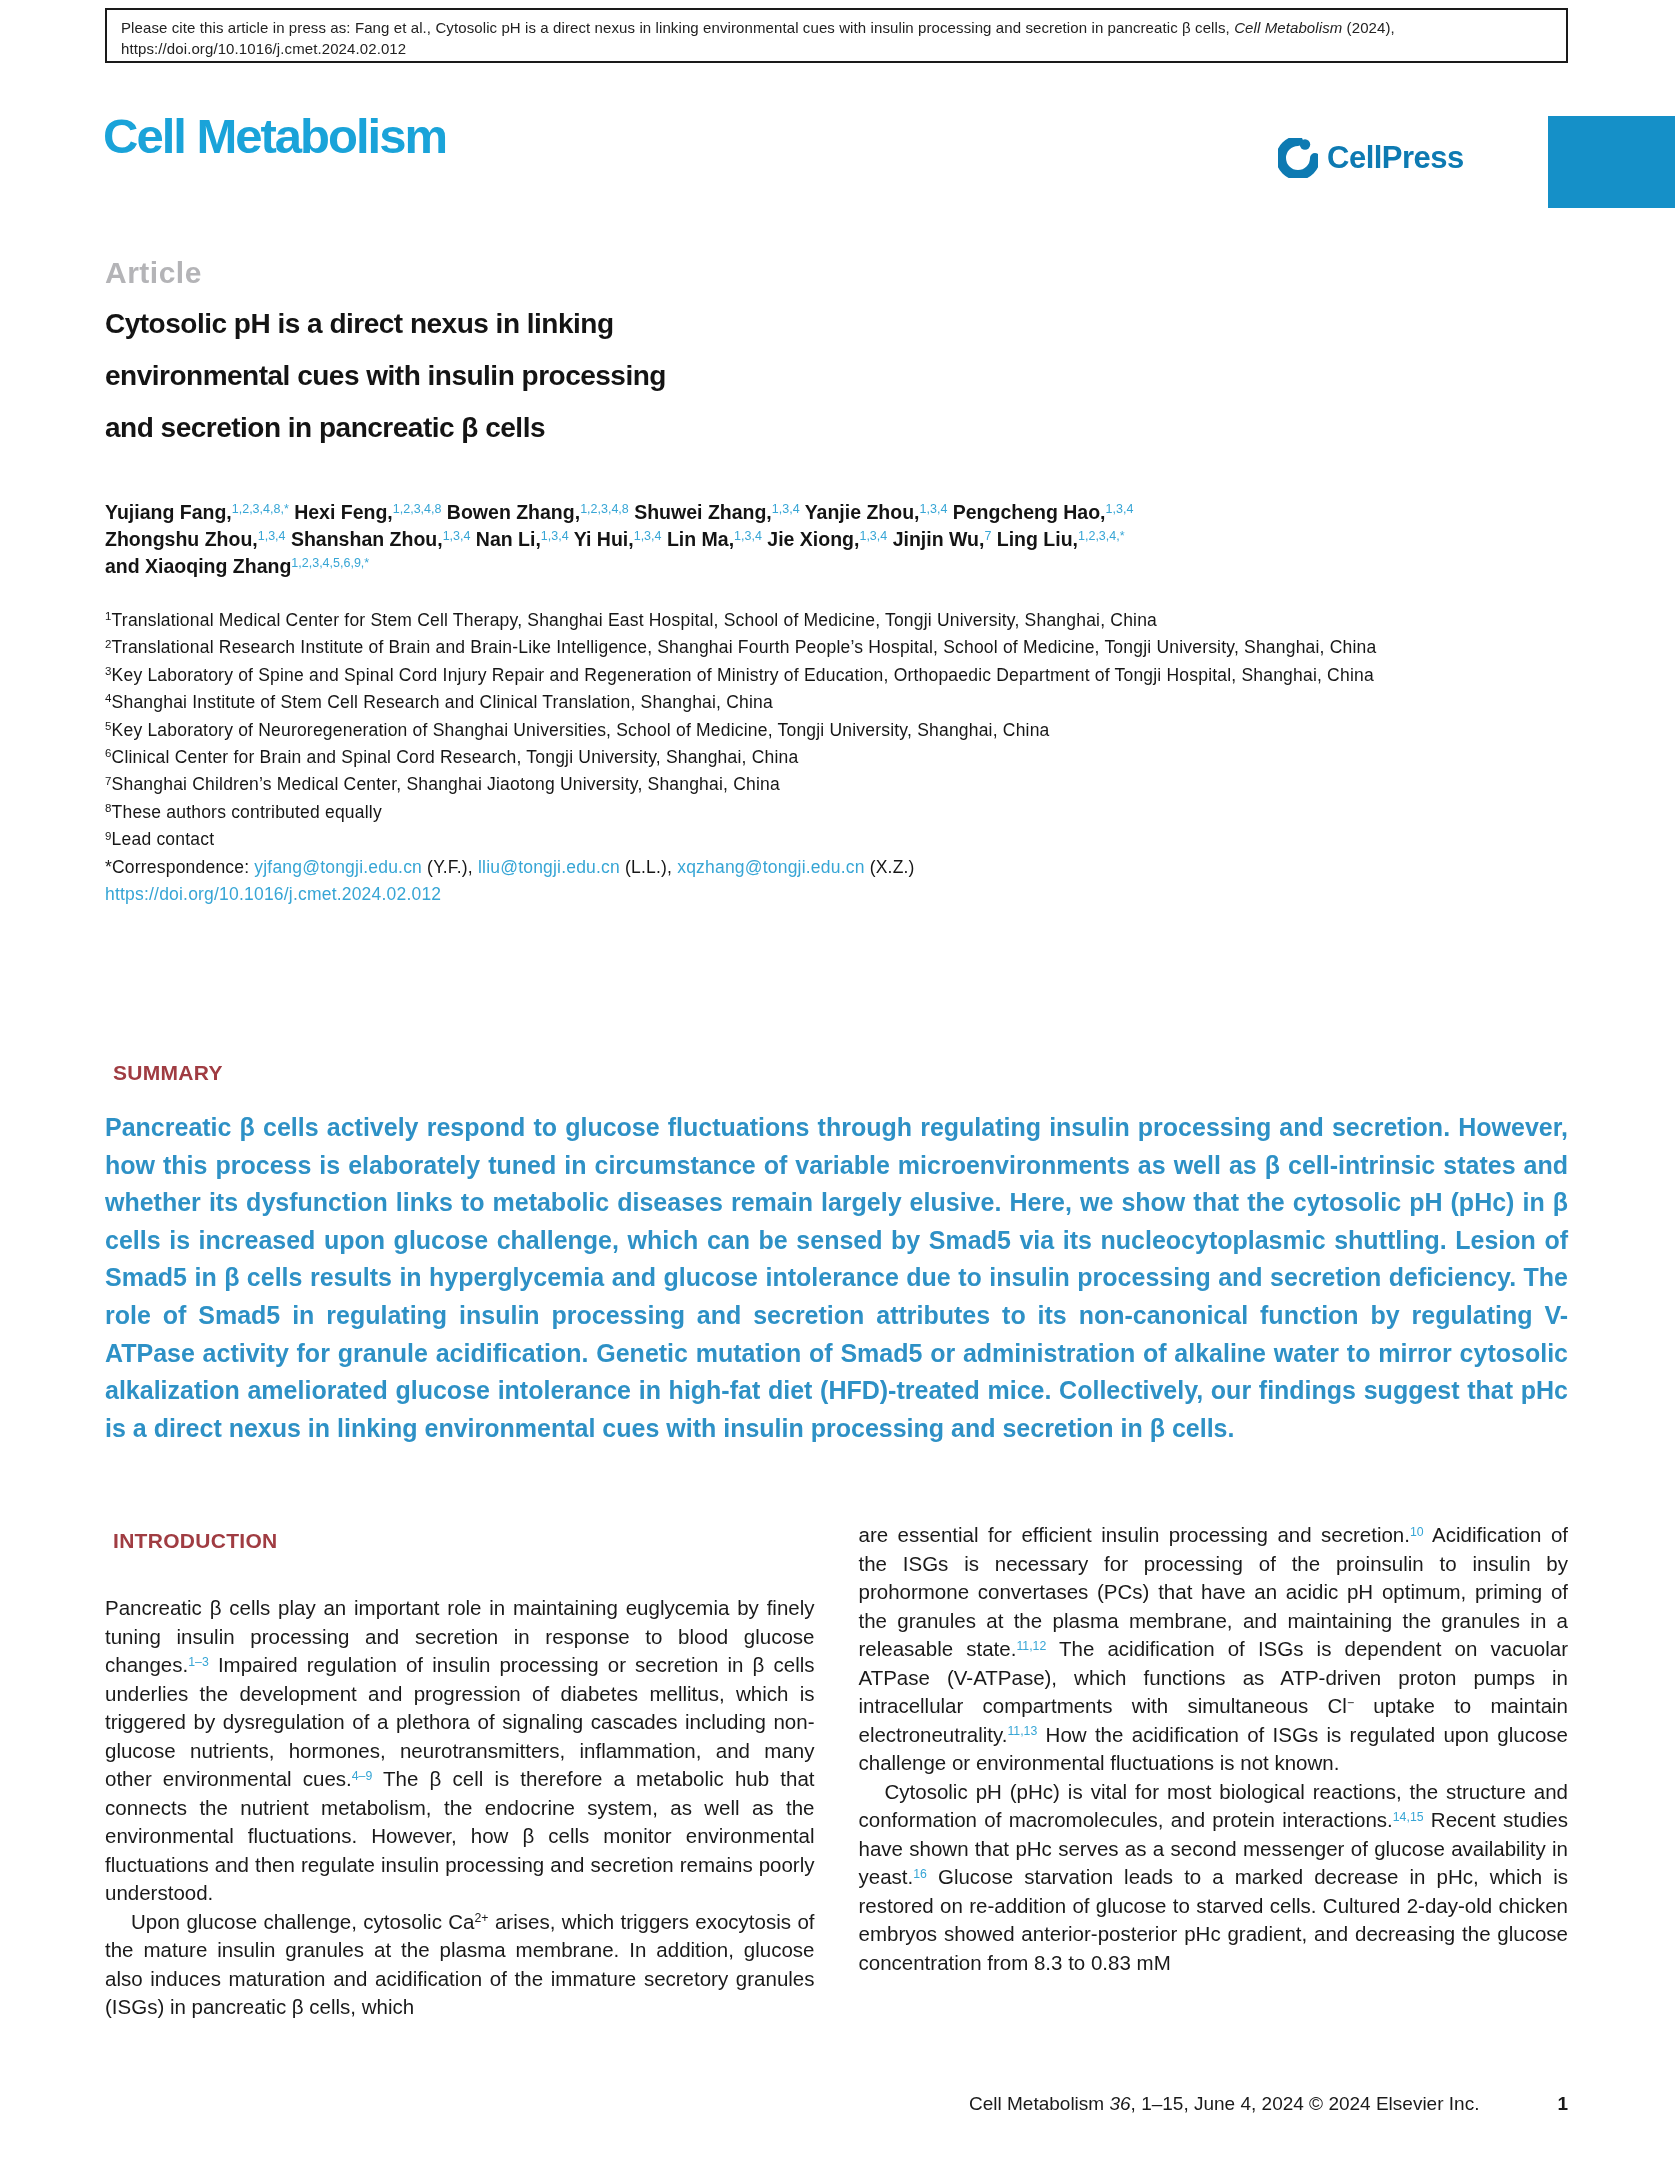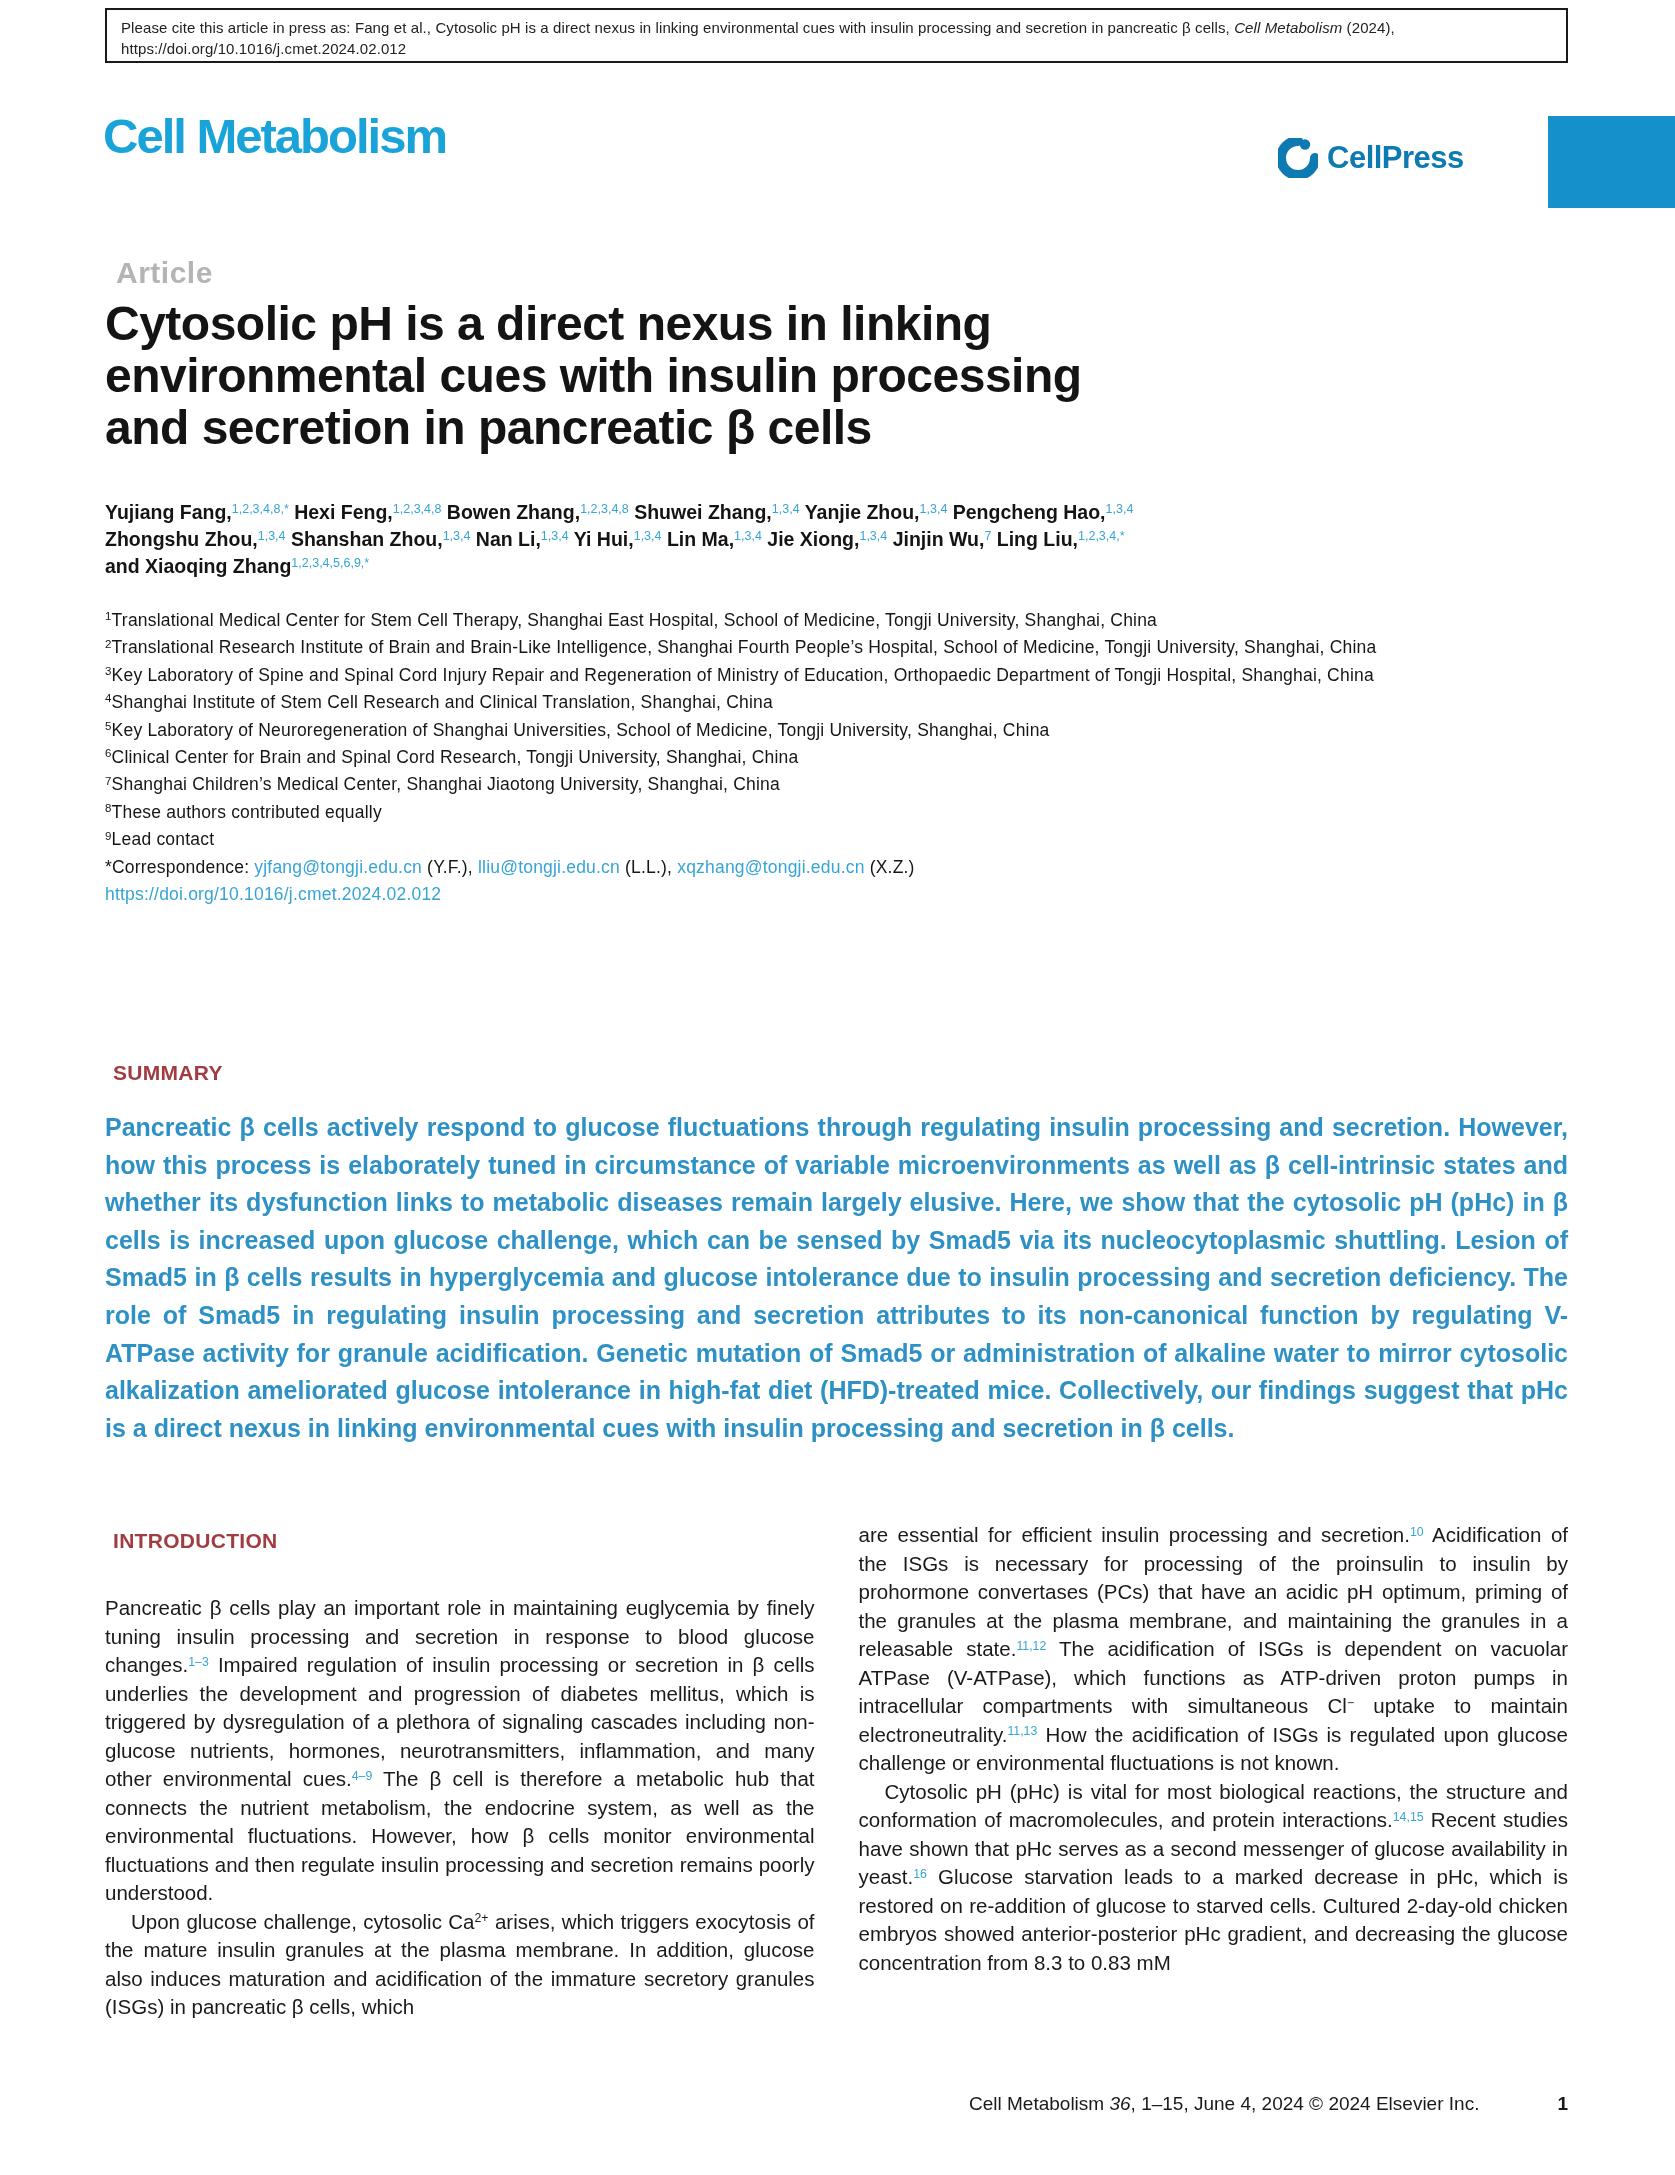--- a/index.html
+++ b/index.html
@@ -30,26 +30,26 @@
     position:absolute;left:1278px;top:138px;
     display:flex;align-items:center;gap:9px;
   }
   .pp-icon{width:40px;height:40px;display:inline-block;}
   .pp-text{font-size:31px;font-weight:bold;color:#0d7ab2;letter-spacing:-0.5px;}
   .corner-block{
     position:absolute;right:0;top:116px;width:127px;height:92px;background:#1590c8;
   }
 
   .article-label{
-    position:absolute;left:116px;top:256px;
+    position:absolute;left:105px;top:256px;
     font-size:30px;font-weight:bold;color:#b4b4b7;letter-spacing:0.5px;
   }
   .title{
     position:absolute;left:105px;top:298px;margin:0;
-    font-size:48px;line-height:52px;font-weight:bold;color:#141414;letter-spacing:-0.5px;
+    font-size:28px;line-height:52px;font-weight:bold;color:#141414;letter-spacing:-0.5px;
   }
 
   .authors{
     position:absolute;left:105px;top:499px;width:1463px;
     font-size:19.5px;line-height:27px;color:#141414;
   }
   .authors sup{font-size:12.5px;}
 
   .affils{
     position:absolute;left:105px;top:607px;width:1463px;

